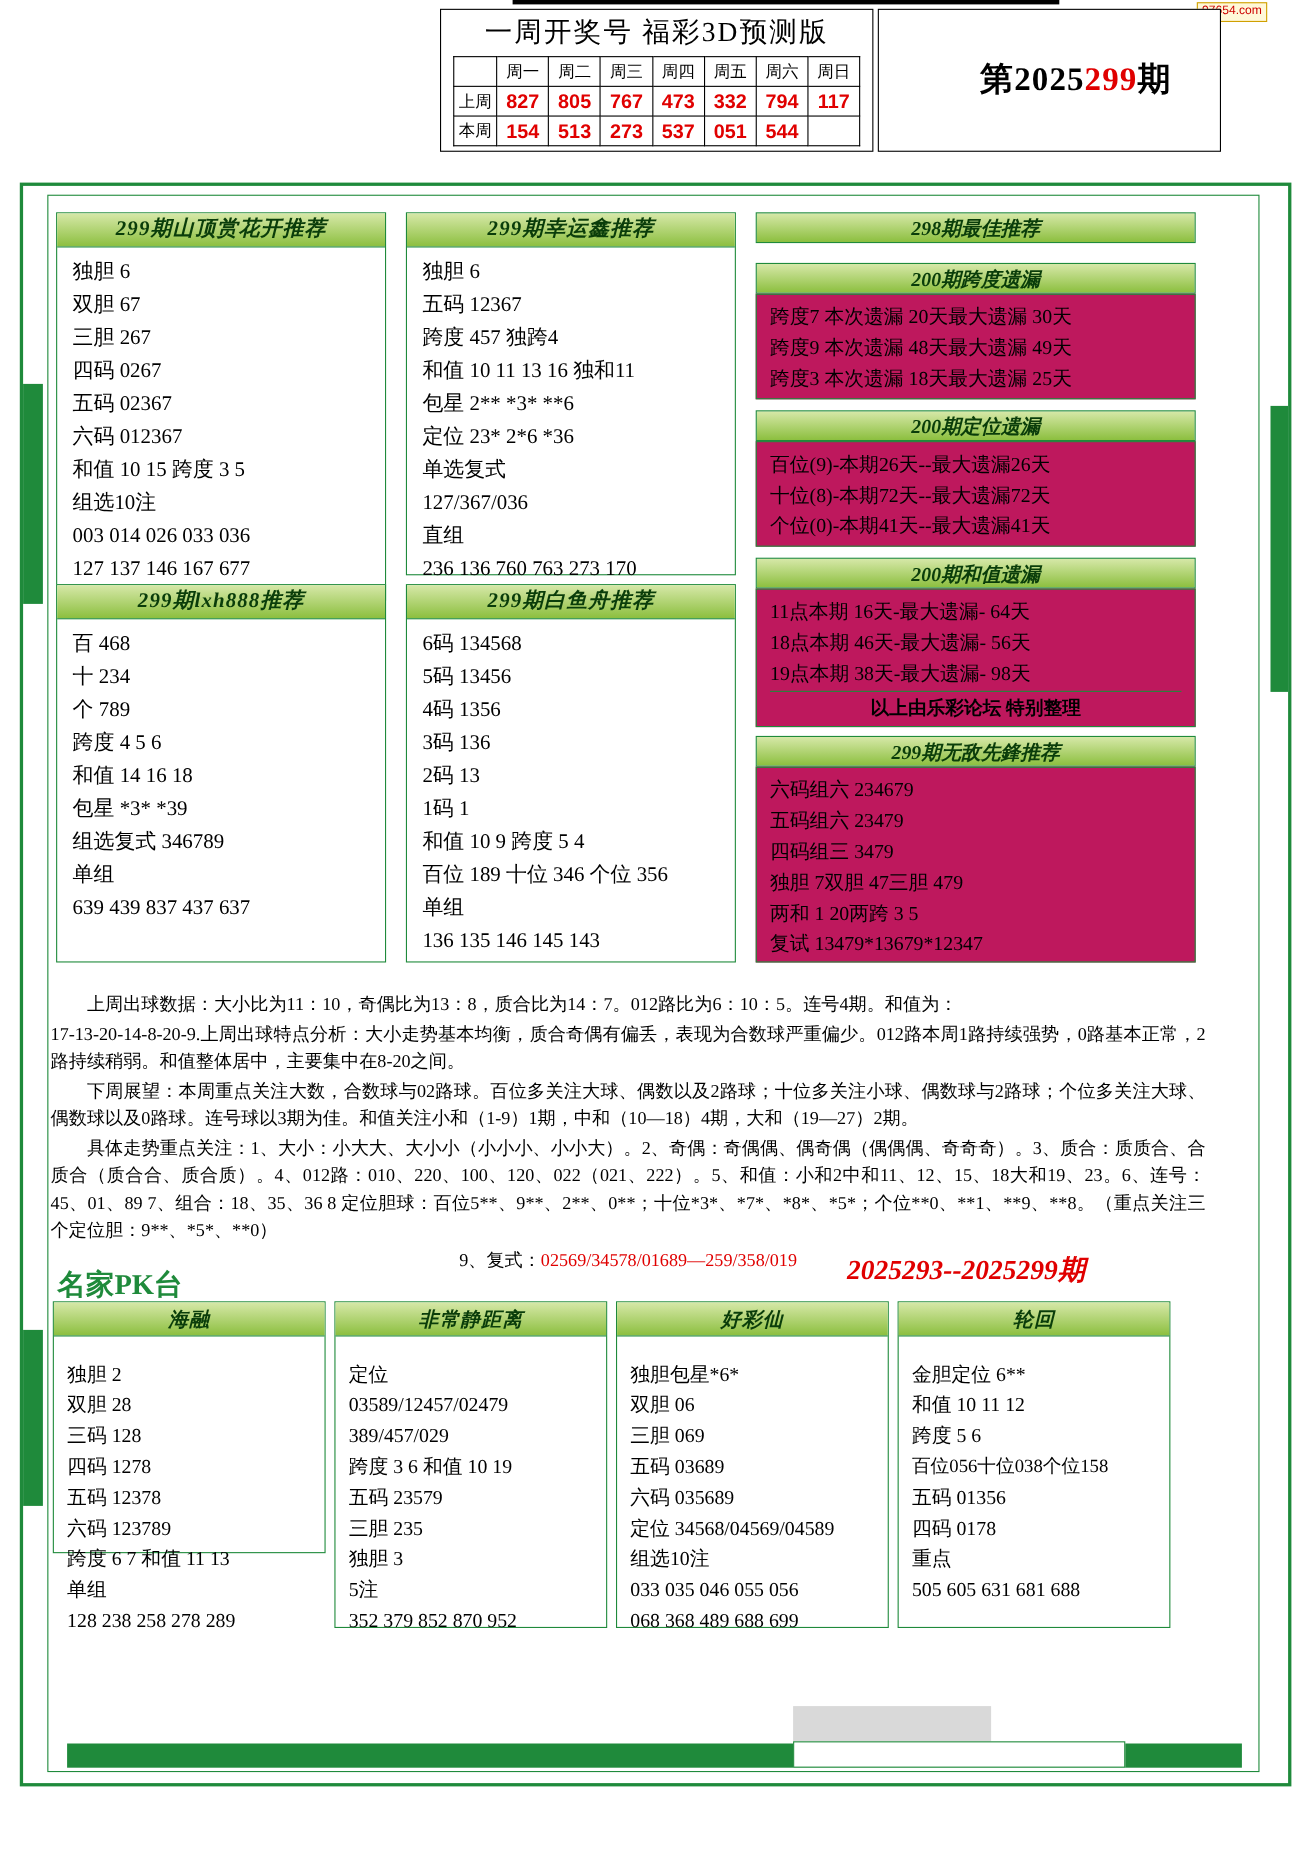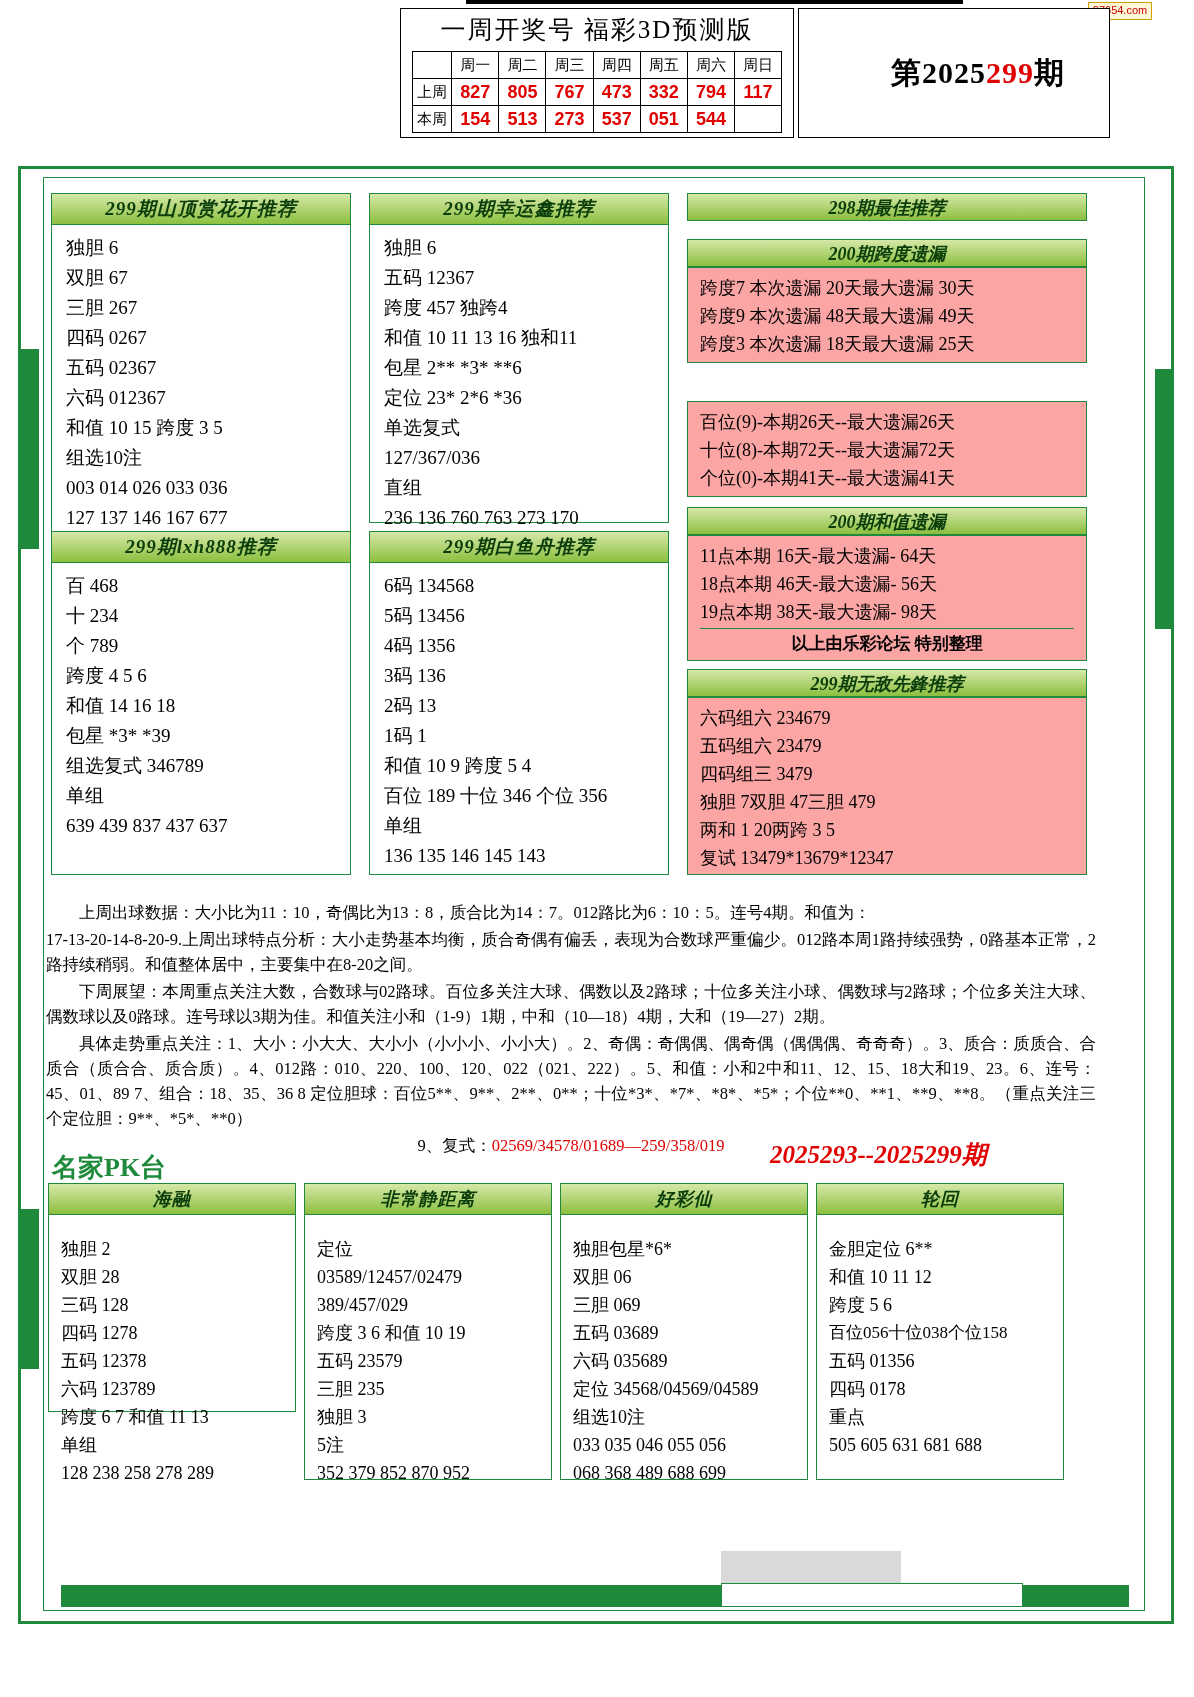--- a/index.html
+++ b/index.html
@@ -96,21 +96,21 @@
 
   
   .sec-head{
     position:absolute;height:28px;line-height:28px;text-align:center;
     font-family:"Liberation Serif",serif;font-weight:bold;font-size:18px;
     color:#0a3d0a;border:1px solid #1f8a3b;
     background:linear-gradient(#d6e8a8,#8cbf3f);
     font-style:italic;box-sizing:border-box;
   }
   .sec-box{
-    position:absolute;border:1px solid #1f8a3b;background:#fca5a5;box-sizing:border-box;
+    position:absolute;border:1px solid #1f8a3b;background:#be185d;box-sizing:border-box;
     padding:6px 12px;font-size:18px;line-height:28px;
   }
 
   
   .analysis{
     position:absolute;left:46px;top:900px;width:1050px;
     font-size:16.5px;line-height:25px;text-align:justify;
   }
   .analysis p{margin:0 0 2px 0;text-indent:2em;}
   .analysis .red{color:#e00000;}
@@ -255,20 +255,21 @@
 
     <div class="sec-head red" style="left:666px;top:24px;width:400px;">298期最佳推荐</div>
 
     <div class="sec-head" style="left:666px;top:70px;width:400px;">200期跨度遗漏</div>
     <div class="sec-box" style="left:666px;top:98px;width:400px;height:96px;">
       <div class="line">跨度7 本次遗漏 20天最大遗漏  30天</div>
       <div class="line">跨度9 本次遗漏 48天最大遗漏  49天</div>
       <div class="line">跨度3 本次遗漏 18天最大遗漏  25天</div>
     </div>
 
+    <div class="sec-head" style="left:666px;top:204px;width:400px;">200期定位遗漏</div>
     <div class="sec-box" style="left:666px;top:232px;width:400px;height:96px;">
       <div class="line">百位(9)-本期26天--最大遗漏26天</div>
       <div class="line">十位(8)-本期72天--最大遗漏72天</div>
       <div class="line">个位(0)-本期41天--最大遗漏41天</div>
     </div>
 
     <div class="sec-head" style="left:666px;top:338px;width:400px;">200期和值遗漏</div>
     <div class="sec-box" style="left:666px;top:366px;width:400px;height:126px;">
       <div class="line">11点本期  16天-最大遗漏- 64天</div>
       <div class="line">18点本期  46天-最大遗漏- 56天</div>

